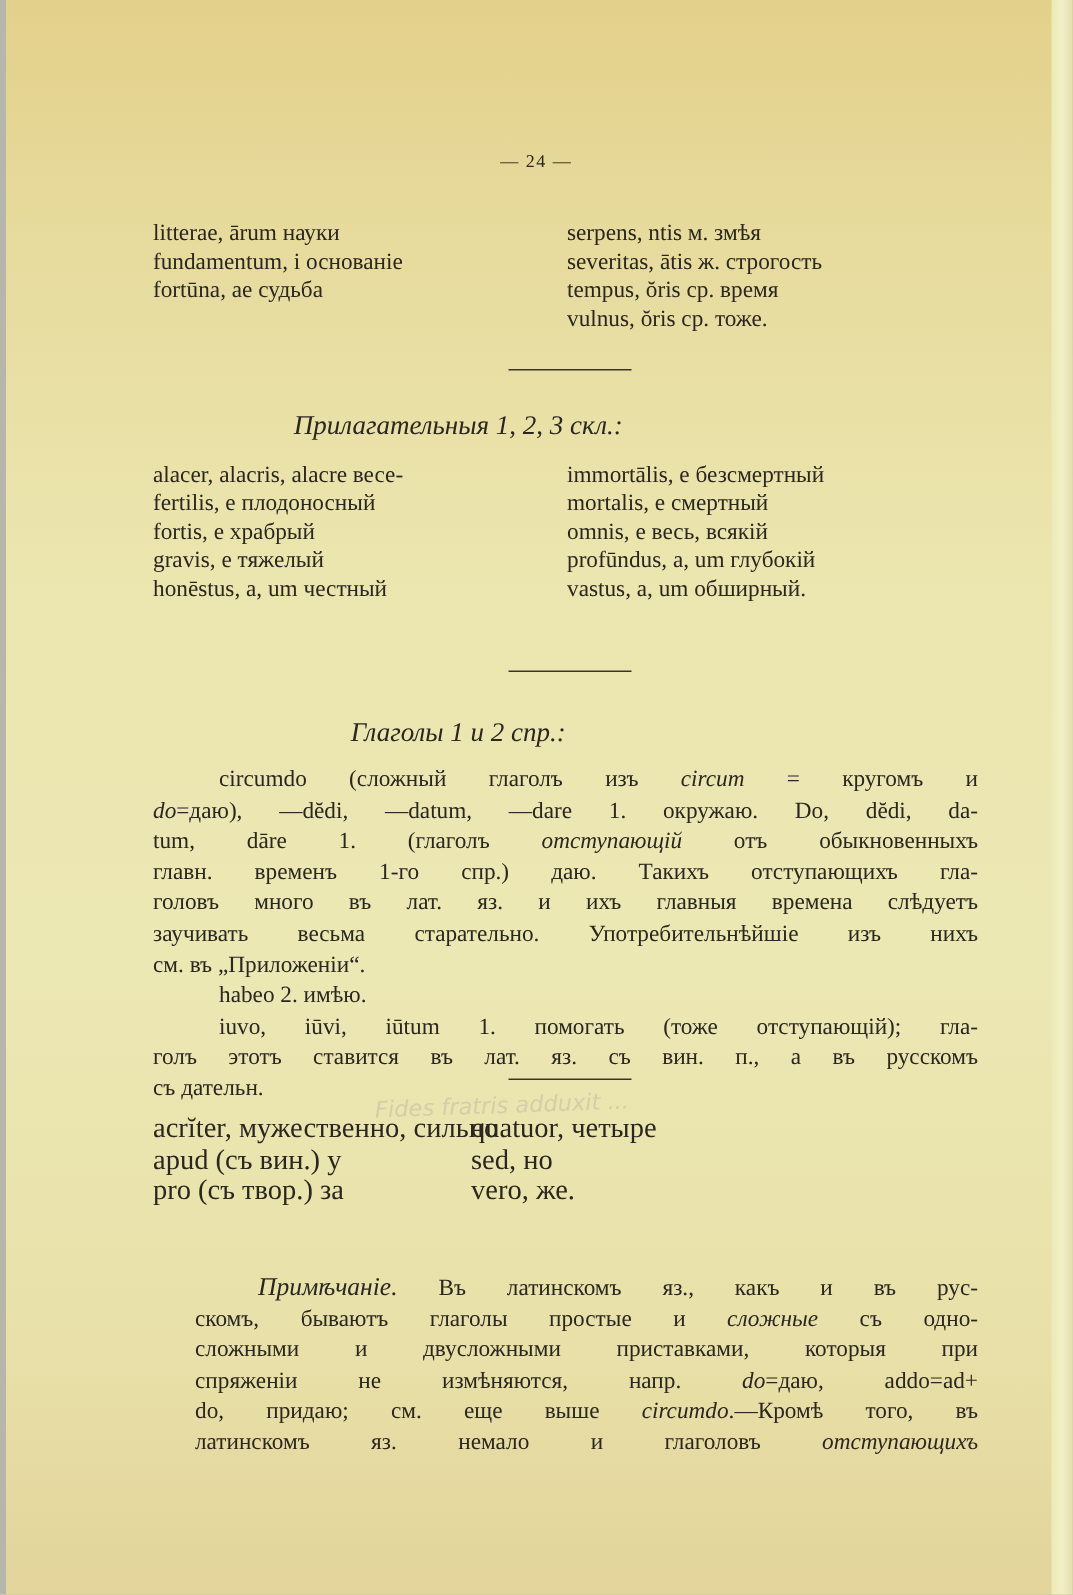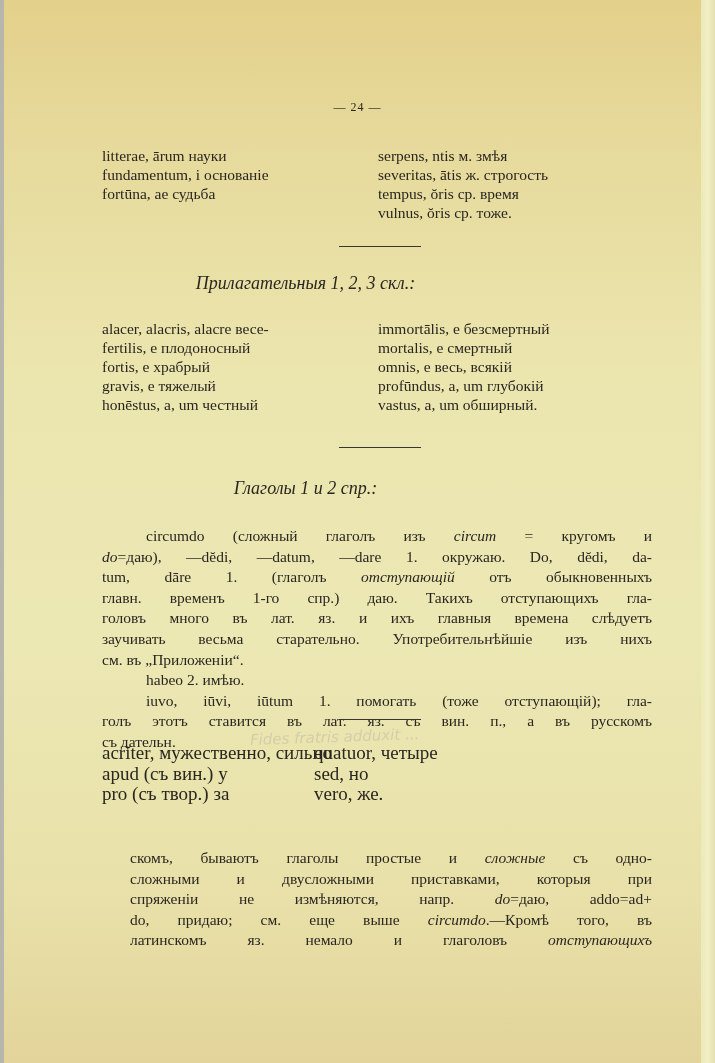--- a/index.html
+++ b/index.html
@@ -79,21 +79,20 @@
       font-style: italic;
       font-size: 18px;
     }
     .para-block {
       position: absolute;
       left: 102px;
       width: 550px;
       font-size: 15.5px;
       line-height: 20.6px;
       text-align: justify;
-      margin-top: 16px;
     }
     .para-block .line {
       display: block;
       white-space: nowrap;
       text-align: justify;
       text-align-last: justify;
     }
     .para-block .line.first { padding-left: 44px; }
     .para-block .line.last { text-align-last: left; }
     .it { font-style: italic; }
@@ -154,21 +153,21 @@
       <div class="entry">severitas, ātis ж. строгость</div>
       <div class="entry">tempus, ŏris ср. время</div>
       <div class="entry">vulnus, ŏris ср. тоже.</div>
     </div>
   </div>
 
   <div class="rule" style="top:246px;"></div>
 
   <div class="heading" style="top:273px;">Прилагательныя 1, 2, 3 скл.:</div>
 
-  <div class="cols" style="top:319px;">
+  <div class="cols" style="top:307px;">
     <div class="col-left">
       <div class="entry">alacer, alacris, alacre весе-</div>
       <div class="entry">fertilis, e плодоносный</div>
       <div class="entry">fortis, e храбрый</div>
       <div class="entry">gravis, e тяжелый</div>
       <div class="entry">honēstus, a, um честный</div>
     </div>
     <div class="col-right">
       <div class="entry">immortālis, e безсмертный</div>
       <div class="entry">mortalis, e смертный</div>
@@ -207,19 +206,20 @@
       <div class="entry">pro (съ твор.) за</div>
     </div>
     <div class="adv-right">
       <div class="entry">quatuor, четыре</div>
       <div class="entry">sed, но</div>
       <div class="entry">vero, же.</div>
     </div>
   </div>
 
   <div class="note">
+    <span class="line first"><span class="label">Примѣчанiе.</span><span> Въ латинскомъ яз., какъ и въ рус-</span></span>
     <span class="line"><span>скомъ, бываютъ глаголы простые и </span><span class="it">сложные</span><span> съ одно-</span></span>
     <span class="line">сложными и двусложными приставками, которыя при</span>
     <span class="line"><span>спряженiи не измѣняются, напр. </span><span class="it">do</span><span>=даю, addo=ad+</span></span>
     <span class="line"><span>do, придаю; см. еще выше </span><span class="it">circumdo</span><span>.—Кромѣ того, въ</span></span>
     <span class="line" style="text-align-last:justify;"><span>латинскомъ яз. немало и глаголовъ </span><span class="it">отступающихъ</span></span>
   </div>
 </div>
 
 </body></html>

